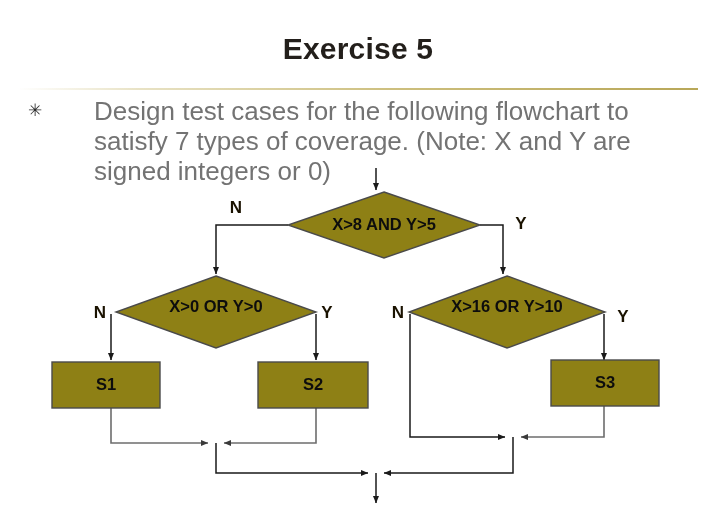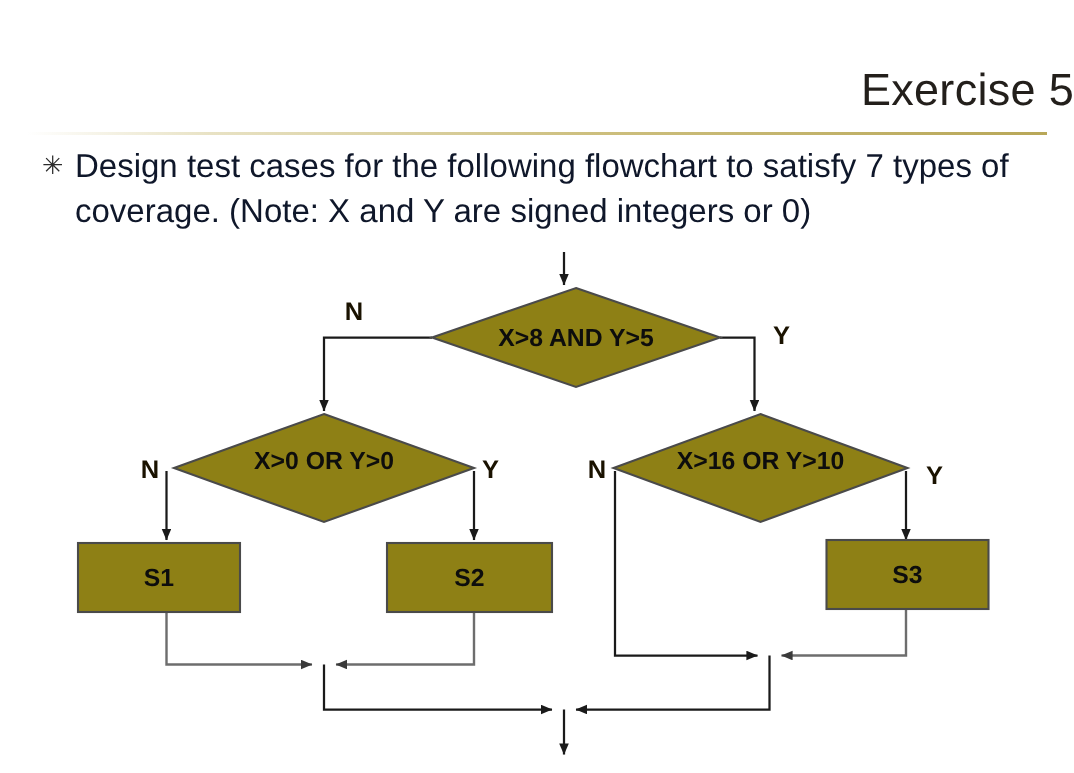--- a/index.html
+++ b/index.html
@@ -11,25 +11,25 @@
     position: relative;
     width: 716px;
     height: 515px;
     background: #ffffff;
     overflow: hidden;
     font-family: "Liberation Sans", sans-serif;
   }
   #slide-title {
     position: absolute;
     left: 0;
-    top: 44px;
+    top: 32px;
     width: 716px;
-    text-align: right;
+    text-align: center;
     font-size: 30px;
-    font-weight: normal;
+    font-weight: bold;
     color: #231f1b;
     letter-spacing: 0.2px;
   }
   #title-divider {
     position: absolute;
     left: 18px;
     top: 88px;
     width: 680px;
     height: 2px;
     background: linear-gradient(to right, #ffffff 0%, #e8e2c4 18%, #cdbf7e 55%, #b8a758 100%);
@@ -46,23 +46,24 @@
     width: 22px;
     flex: 0 0 22px;
     font-size: 17px;
     color: #2b2b2b;
     line-height: 30px;
     text-align: left;
     padding-left: 2px;
   }
   #bullet-text {
     flex: 1 1 auto;
-    font-size: 22px;
+    font-size: 26px;
     line-height: 30px;
-    color: #0f172a;
+    color: #737373;
+    margin-left: 44px;
   }
 
   
   #flow-svg {
     position: absolute;
     left: 0;
     top: 0;
     width: 716px;
     height: 515px;
   }

